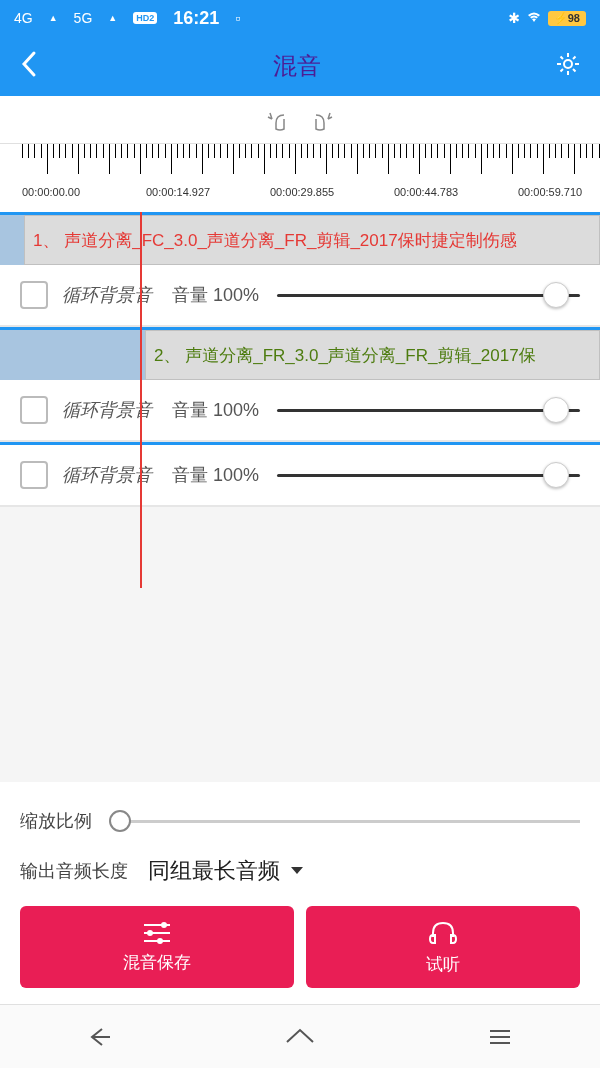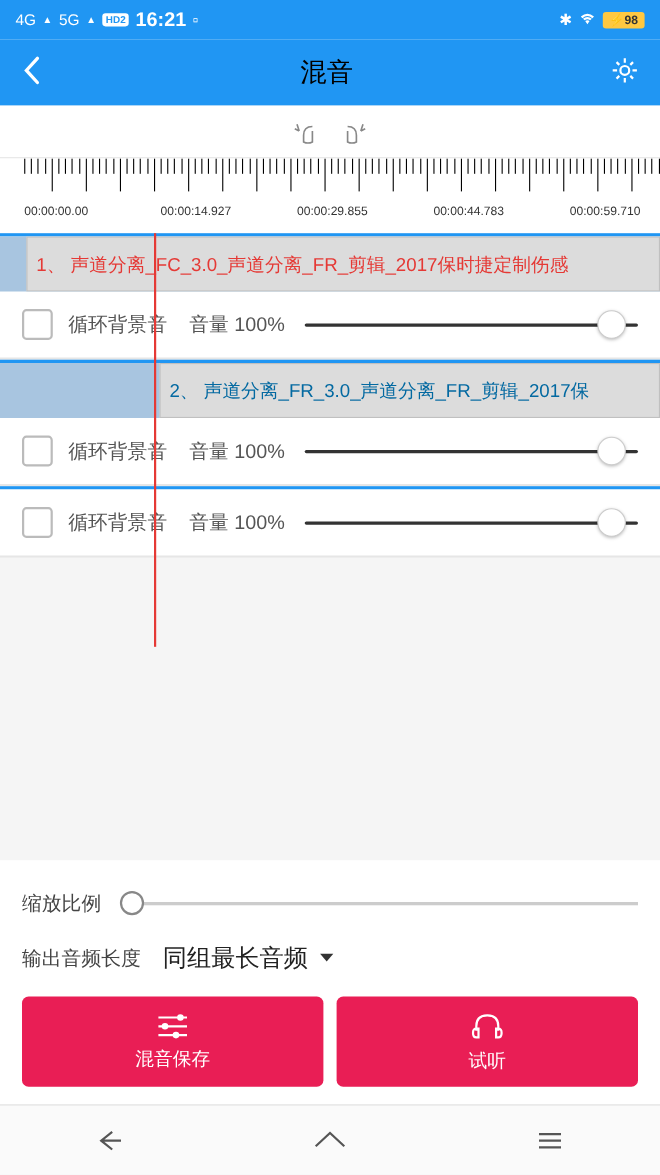--- a/index.html
+++ b/index.html
@@ -1,27 +1,27 @@
 <!DOCTYPE html>
 <html><head>
 <meta charset="utf-8">
 <style>
 * { margin: 0; padding: 0; box-sizing: border-box; font-family: -apple-system, "PingFang SC", "Microsoft YaHei", sans-serif; }
 body { width: 600px; height: 1068px; background: #f5f5f5; overflow: hidden; position: relative; }
 
 
 .status-bar { height: 36px; background: #2096f3; display: flex; justify-content: space-between; align-items: center; padding: 0 14px; color: #fff; font-size: 14px; }
-.status-left { display: flex; align-items: center; gap: 6px; font-weight: 500; }
+.status-left { display: flex; align-items: center; gap: 16px; font-weight: 500; }
 .status-right { display: flex; align-items: center; gap: 6px; }
 .signal-sup { font-size: 9px; }
 .hd-badge { background: #fff; color: #2096f3; font-size: 9px; padding: 1px 3px; border-radius: 3px; font-weight: 700; }
 .battery-badge { background: #ffc841; color: #333; font-size: 11px; padding: 1px 6px; border-radius: 3px; font-weight: 600; }
 
 
-.nav-header { height: 60px; background: #2096f3; display: flex; align-items: center; justify-content: space-between; padding: 0 18px; color: #000000; }
+.nav-header { height: 60px; background: #2096f3; display: flex; align-items: center; justify-content: space-between; padding: 0 18px; color: #4c1d95; }
 .nav-title { font-size: 24px; text-align: center; flex: 1; }
 
 
 .hint-bar { height: 48px; background: #fff; border-bottom: 1px solid #e0e0e0; display: flex; align-items: center; justify-content: center; gap: 12px; padding: 0 12px; }
 .hint-text { font-size: 18px; color: #555; white-space: nowrap; }
 .swipe-icon { width: 30px; height: 30px; }
 
 
 .ruler { height: 68px; background: #fff; position: relative; overflow: hidden; }
 .ruler-ticks { height: 40px; position: relative; }
@@ -30,27 +30,27 @@
 .tick.minor { height: 14px; }
 .ruler-labels { height: 28px; position: relative; font-size: 11px; color: #333; }
 .ruler-label { position: absolute; top: 2px; }
 .playhead { position: absolute; left: 140px; top: 0; width: 2px; background: #e53935; z-index: 10; }
 
 
 .tracks { position: relative; background: #fff; }
 .track { border-top: 3px solid #2096f3; }
 .track-clip-row { height: 50px; background: #a8c5e0; display: flex; align-items: center; color: #fff; font-size: 17px; white-space: nowrap; overflow: hidden; position: relative; }
 .track-clip-row.variant1 .clip-box { background: #dcdcdc; color: #e53935; left: 24px; }
-.track-clip-row.variant2 .clip-box { background: #dcdcdc; color: #0369a1; left: 145px; }
+.track-clip-row.variant2 .clip-box { background: #dcdcdc; color: #4d7c0f; left: 145px; }
 .track-clip-row.variant3 .clip-box { background: #dcdcdc; color: #333; left: 24px; }
 .clip-box { position: absolute; top: 0; bottom: 0; right: 0; display: flex; align-items: center; padding-left: 8px; border: 1px solid #c0c0c0; }
 
 .track-ctrl-row { height: 62px; background: #fff; display: flex; align-items: center; padding: 0 20px; gap: 14px; border-bottom: 2px solid #e6e6e6; }
 .check { width: 28px; height: 28px; border: 2px solid #bbb; border-radius: 4px; flex-shrink: 0; }
-.loop-label { font-size: 18px; color: #555; }
+.loop-label { font-size: 18px; color: #555; font-style: italic; }
 .vol-label { font-size: 18px; color: #555; margin-left: 6px; }
 .slider-wrap { flex: 1; height: 30px; display: flex; align-items: center; position: relative; margin-left: 4px; }
 .slider-track { height: 3px; background: #333; width: 100%; border-radius: 2px; }
 .slider-thumb { position: absolute; width: 26px; height: 26px; background: #fff; border: 1px solid #ccc; border-radius: 50%; box-shadow: 0 1px 3px rgba(0,0,0,0.25); top: 50%; transform: translate(-50%,-50%); }
 
 
 .bottom-panel { position: absolute; left: 0; right: 0; bottom: 64px; background: #fff; padding: 14px 20px 16px; }
 .panel-row { display: flex; align-items: center; gap: 20px; height: 50px; color: #444; font-size: 18px; }
 .dropdown-val { font-size: 22px; color: #222; display: flex; align-items: center; gap: 10px; }
 .zoom-slider { flex: 1; height: 28px; display: flex; align-items: center; position: relative; }

